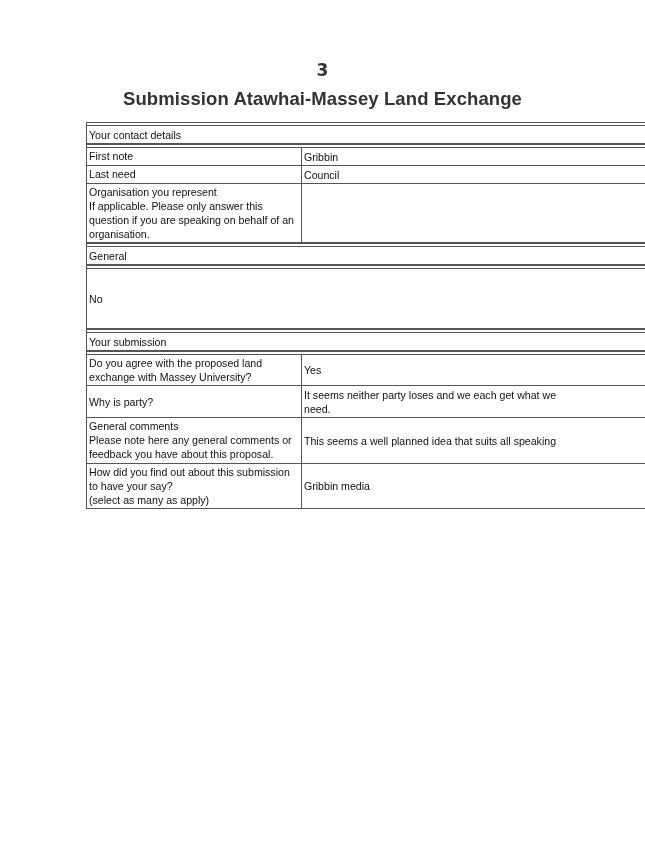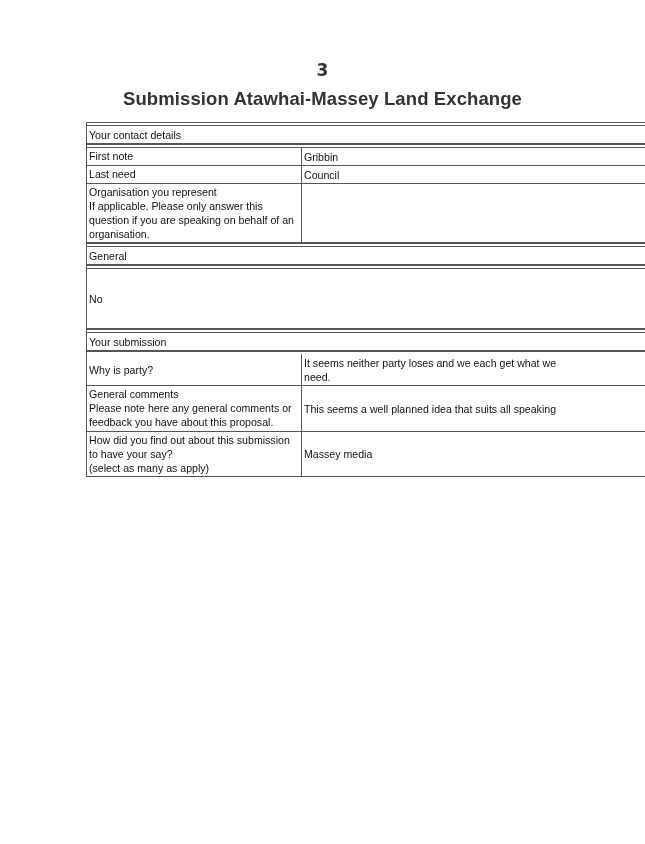--- a/index.html
+++ b/index.html
@@ -52,30 +52,35 @@
   <div class="sec-gap"></div>
   <div class="row first" style="height:61px">
     <div class="cell value">No</div>
   </div>
 
   <div class="sec-gap"></div>
   <div class="row first" style="height:19px">
     <div class="cell full">Your submission</div>
   </div>
   <div class="sec-gap"></div>
+  <div class="row first" style="height:32px">
+    <div class="cell label mid">Do you agree with the proposed land
+exchange with Massey University?</div>
+    <div class="cell value">Yes</div>
+  </div>
   <div class="row" style="height:32px">
     <div class="cell label mid">Why is party?</div>
     <div class="cell value">It seems neither party loses and we each get what we
 need.</div>
   </div>
   <div class="row" style="height:46px">
     <div class="cell label">General comments
 Please note here any general comments or
 feedback you have about this proposal.</div>
     <div class="cell value">This seems a well planned idea that suits all speaking</div>
   </div>
   <div class="row" style="height:45px">
     <div class="cell label">How did you find out about this submission
 to have your say?
 (select as many as apply)</div>
-    <div class="cell value">Massey media</div>
+    <div class="cell value">Gribbin media</div>
   </div>
 </div>
 
 </body></html>

